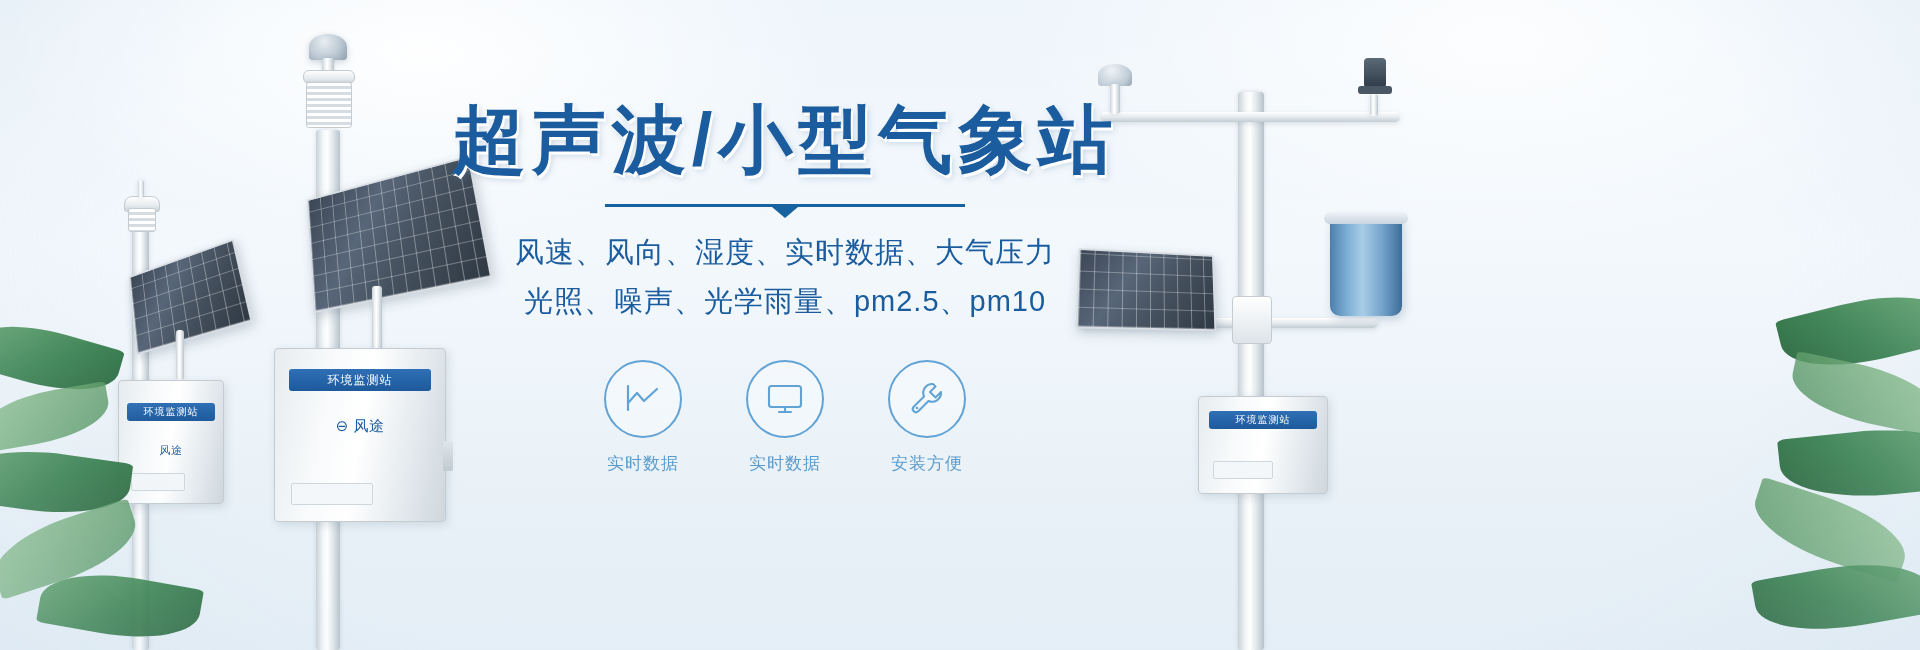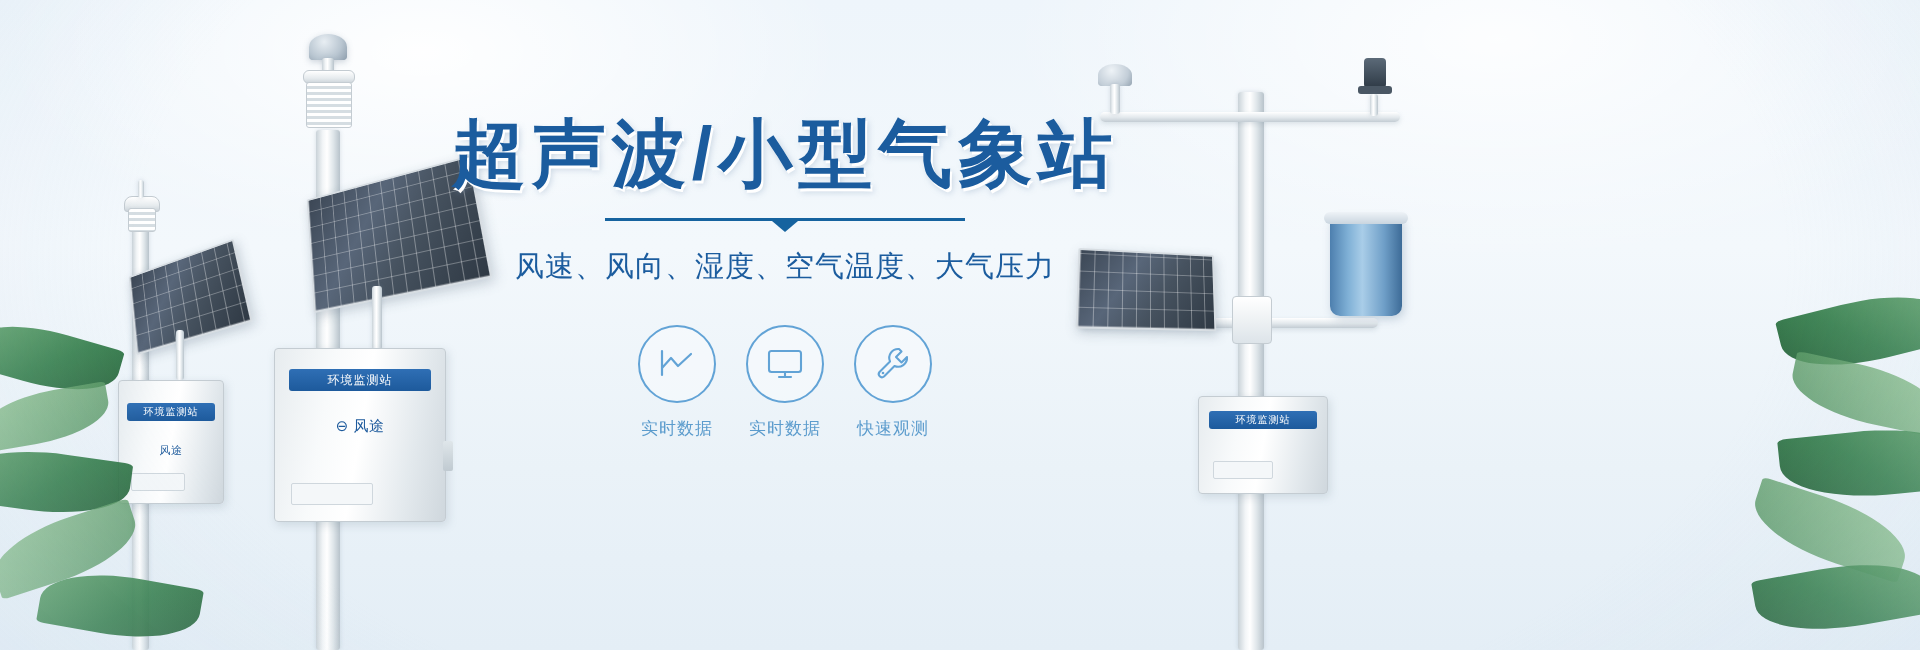--- a/index.html
+++ b/index.html
@@ -55,35 +55,35 @@
   .arm{position:absolute;height:10px;border-radius:5px;
     background:linear-gradient(180deg,#ffffff,#e2e8ec 55%,#c3ccd3);
     box-shadow:0 2px 5px rgba(120,140,155,.22);}
 
   
   .leaf{position:absolute;background:linear-gradient(140deg,#5fa36a,#2f7a46 55%,#1f5c33);
     border-radius:60% 5% 60% 5%;opacity:.92;}
   .leaf.pale{background:linear-gradient(140deg,#86bd87,#4d8f5c);opacity:.8;}
 
   
-  .content{position:absolute;left:440px;top:114px;width:690px;text-align:center;}
+  .content{position:absolute;left:440px;top:100px;width:690px;text-align:center;}
   .title{
     font-size:74px;font-weight:700;color:#1b5c9e;letter-spacing:6px;
     line-height:1.08;margin:0;white-space:nowrap;
     text-shadow:2px 3px 0 #ffffff, 3px 4px 6px rgba(120,150,180,.35);
   }
   .divider{position:relative;width:360px;margin:24px auto 0;height:12px;}
   .divider .bar{position:absolute;left:0;right:0;top:0;height:3px;background:#16639f;}
   .divider .tri{position:absolute;left:50%;top:3px;transform:translateX(-50%);
     width:0;height:0;border-left:13px solid transparent;border-right:13px solid transparent;
     border-top:11px solid #16639f;}
   .sub{font-size:29px;color:#1b5c9e;letter-spacing:1px;line-height:1.55;margin:14px 0 0;
     white-space:nowrap;}
 
-  .features{display:flex;justify-content:center;gap:24px;margin-top:36px;align-items:center;}
+  .features{display:flex;justify-content:center;gap:58px;margin-top:36px;align-items:center;}
   .feature{width:84px;text-align:center;}
   .circle{width:74px;height:74px;margin:0 auto;border-radius:50%;
     border:2px solid #62a3d6;display:flex;align-items:center;justify-content:center;
     background:rgba(255,255,255,.35);}
   .circle svg{display:block;}
   .flabel{margin-top:14px;font-size:17px;color:#5c9ccd;letter-spacing:1px;white-space:nowrap;}
 </style>
 </head>
 <body>
 
@@ -188,21 +188,22 @@
   <div class="vignette"></div>
 
   <div class="content">
     <h1 class="title">超声波/小型气象站</h1>
 
     <div class="divider">
       <div class="bar"></div>
       <div class="tri"></div>
     </div>
 
-    <p class="sub">风速、风向、湿度、空气温度、大气压力</p>
+    <p class="sub">风速、风向、湿度、实时数据、大气压力</p>
+    <p class="sub" style="margin-top:4px;">光照、噪声、光学雨量、pm2.5、pm10</p>
 
     <div class="features">
 
       <div class="feature">
         <div class="circle">
           <svg width="40" height="34" viewBox="0 0 40 34" fill="none" stroke="#62a3d6" stroke-width="2.2" stroke-linecap="round" stroke-linejoin="round">
             <path d="M5 4 V28"></path>
             <path d="M5 21 L14 11 L21 19 L34 7"></path>
           </svg>
         </div>
@@ -221,18 +222,18 @@
         <div class="flabel">实时数据</div>
       </div>
 
       <div class="feature">
         <div class="circle">
           <svg width="40" height="38" viewBox="0 0 40 38" fill="none" stroke="#62a3d6" stroke-width="2.1" stroke-linecap="round" stroke-linejoin="round">
             <path d="M26 4 a9 9 0 0 0-9 12.5 L6.5 27 a3.2 3.2 0 0 0 4.5 4.5 L21.5 21 A9 9 0 0 0 34 12 L28.5 17.5 L23 12 L28.5 6.5 Z"></path>
             <circle cx="10" cy="28" r="1.3" fill="#62a3d6" stroke="none"></circle>
           </svg>
         </div>
-        <div class="flabel">快速观测</div>
+        <div class="flabel">安装方便</div>
       </div>
 
     </div>
   </div>
 </div>
 
 </body></html>

